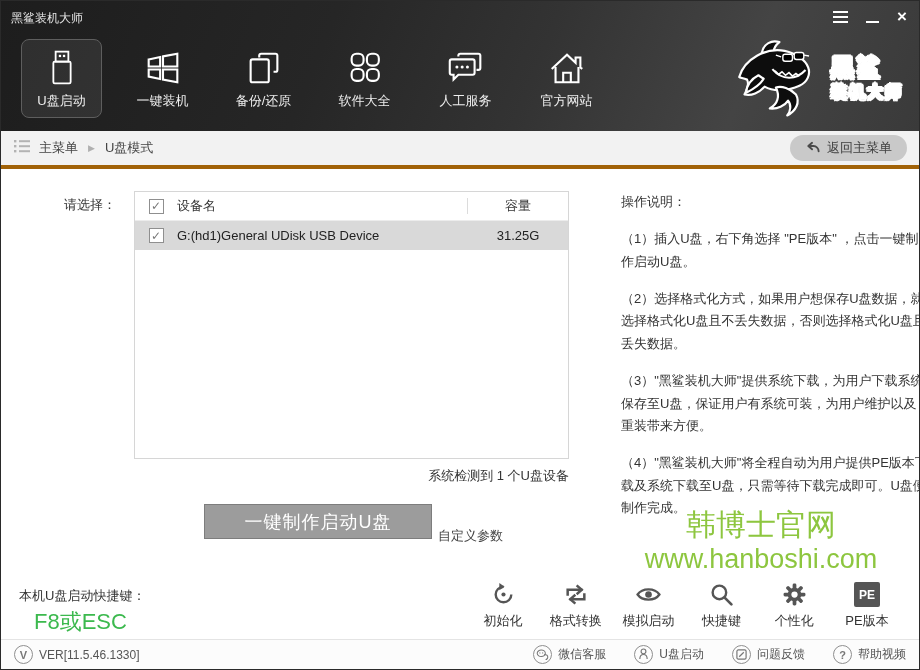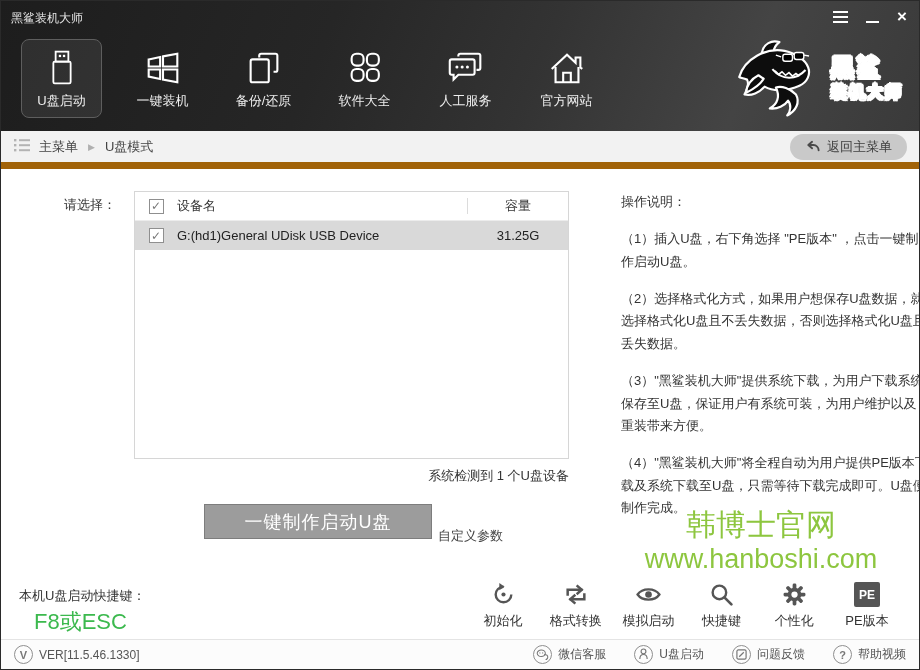--- a/index.html
+++ b/index.html
@@ -26,21 +26,21 @@
 
   .logo{ position:absolute; top:34px; right:16px; display:flex; align-items:center; gap:8px; }
   .logo-text div{ color:#101010; font-weight:900;
     text-shadow:-1.5px -1.5px 0 #fff,1.5px -1.5px 0 #fff,-1.5px 1.5px 0 #fff,1.5px 1.5px 0 #fff,0 -2px 0 #fff,0 2px 0 #fff,-2px 0 0 #fff,2px 0 0 #fff;
     -webkit-text-stroke:1.4px #fff; }
   .logo-t1{ font-size:23px; letter-spacing:3px; line-height:1; }
   .logo-t2{ font-size:16px; letter-spacing:2px; margin-top:3px; }
 
   
   .breadcrumb{ position:absolute; top:130px; left:0; right:0; height:38px; background:#f2f2f2;
-    border-bottom:7px solid #a16207; display:flex; align-items:center; padding:0 12px; }
+    border-bottom:4px solid #a16207; display:flex; align-items:center; padding:0 12px; }
   .bc-text{ font-size:13px; color:#444; margin-left:8px; }
   .bc-sep{ font-size:9px; color:#b0b0b0; margin:0 10px; }
   .return-btn{ margin-left:auto; height:26px; padding:0 15px; border-radius:13px; background:#c9c9c9;
     display:flex; align-items:center; gap:6px; font-size:13px; color:#404040; cursor:pointer; }
 
   
   .main{ position:absolute; top:169px; left:0; right:0; bottom:30px; background:#fff; }
   .select-label{ position:absolute; left:63px; top:26px; font-size:13px; color:#333; }
 
   .device-table{ position:absolute; left:133px; top:21px; width:435px; height:268px;

